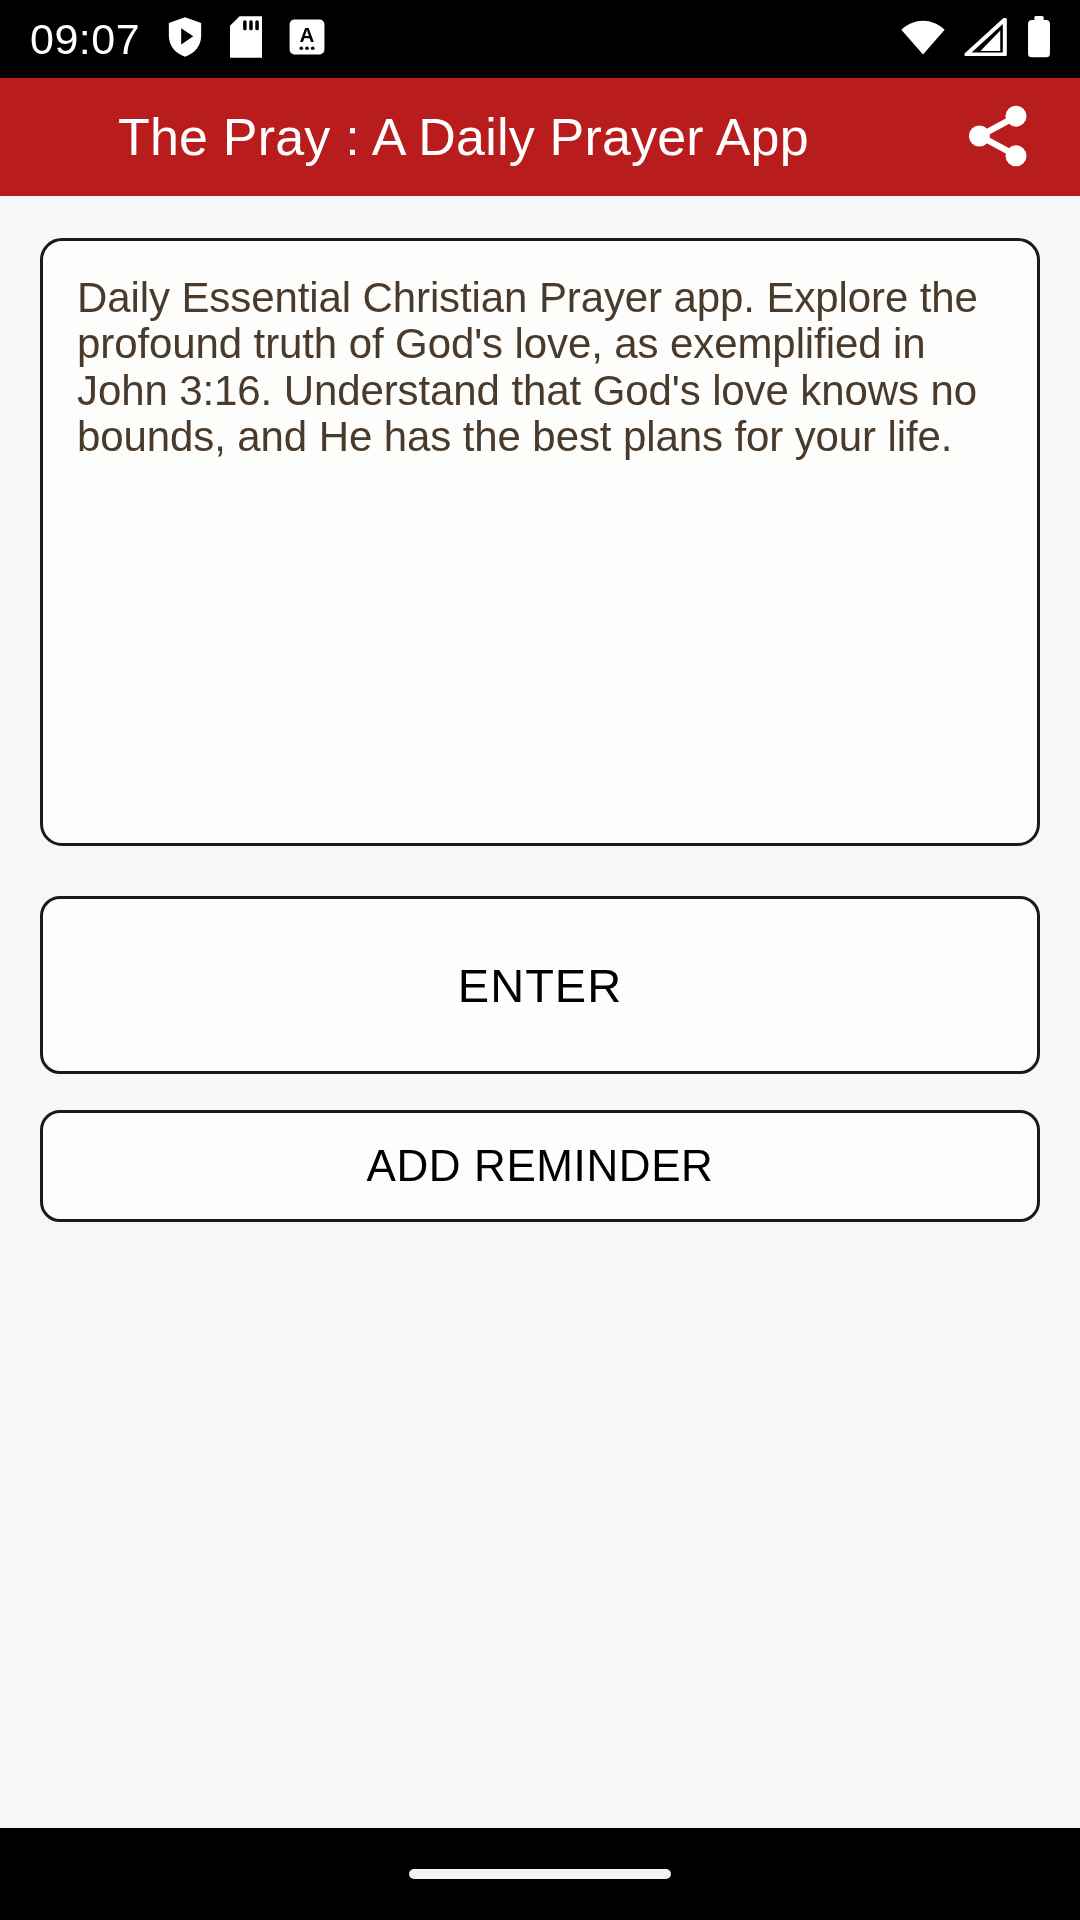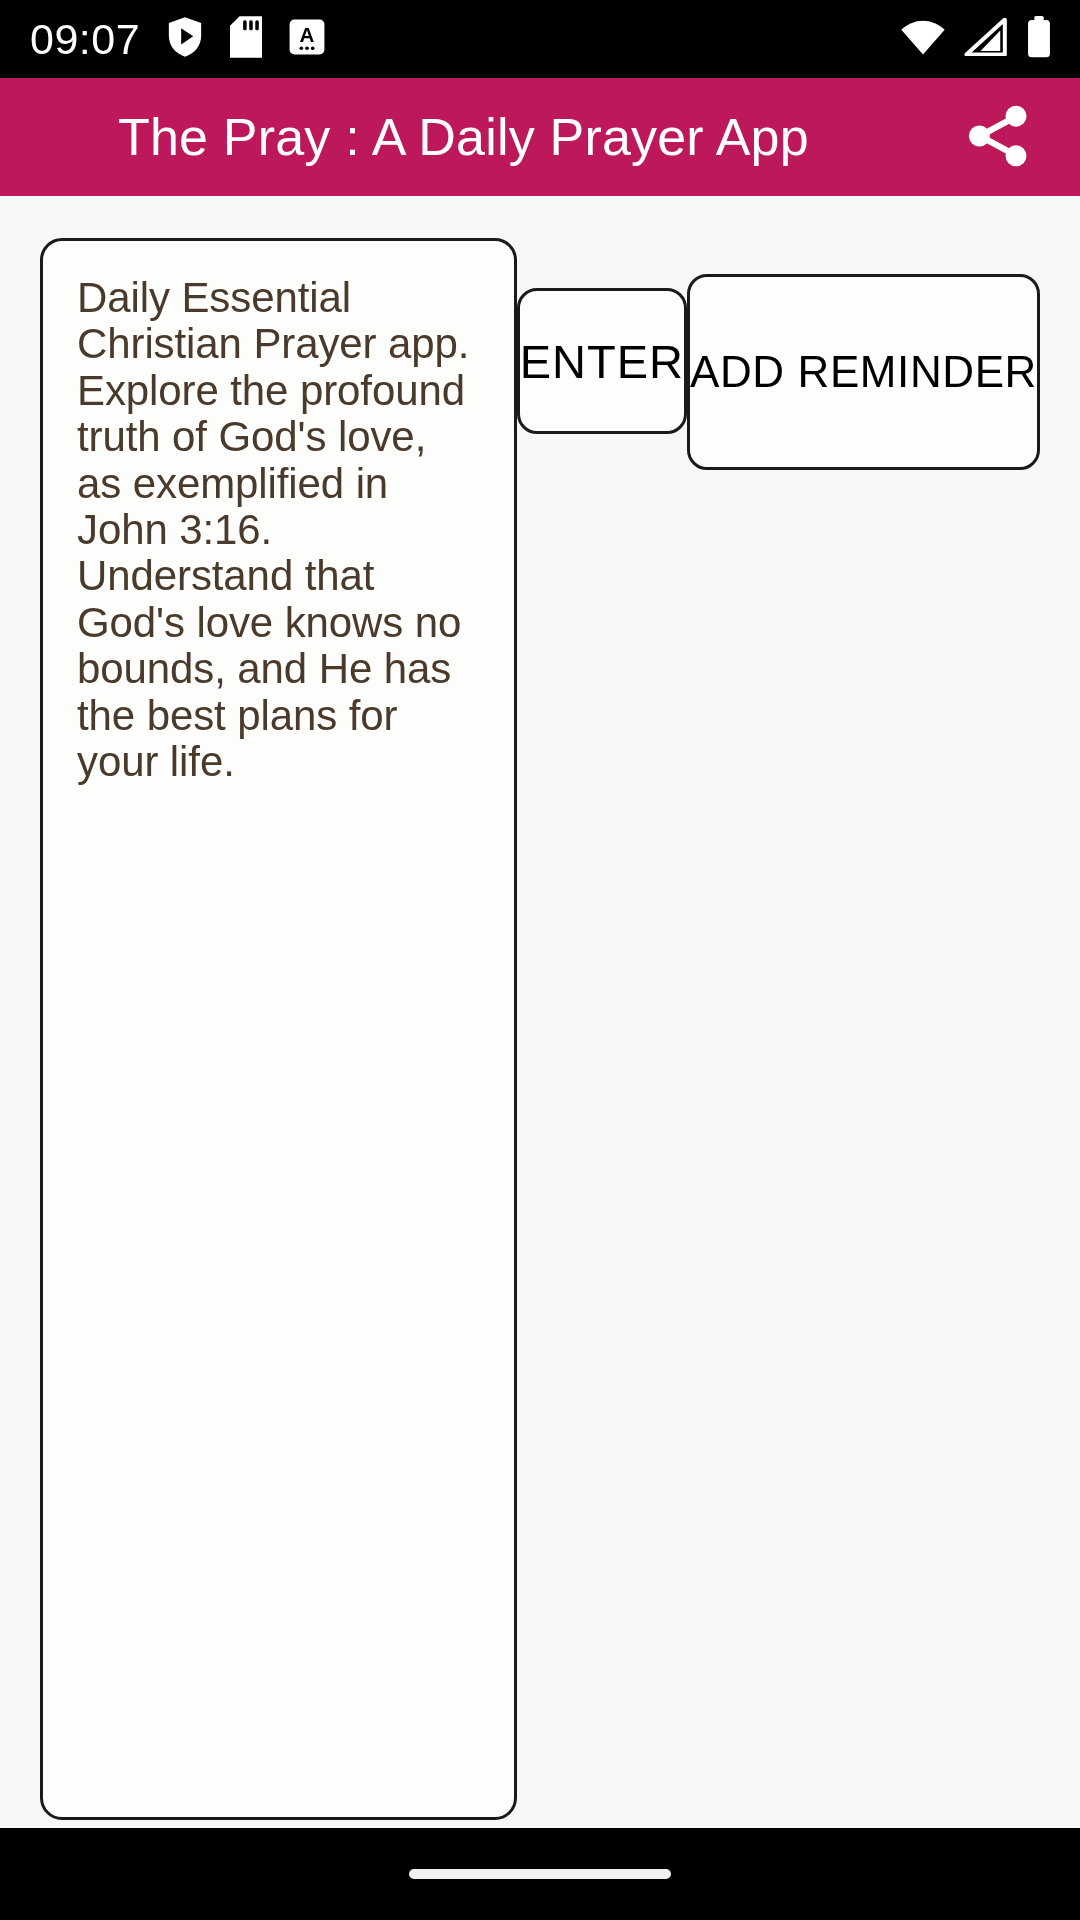--- a/index.html
+++ b/index.html
@@ -17,41 +17,41 @@
     display:flex; align-items:center;
     padding:0 28px 0 30px;
   }
   .sb-left { display:flex; align-items:center; gap:26px; }
   .sb-time { color:#fff; font-size:43px; letter-spacing:0.5px; line-height:1; }
   .sb-right { margin-left:auto; display:flex; align-items:center; gap:18px; }
   .sb-icon { display:block; }
 
   
   .appbar {
-    height:118px; background:#be185d; flex:none;
+    height:118px; background:#b91c1c; flex:none;
     display:flex; align-items:center;
     padding:0 34px 0 0;
   }
   .appbar-title {
     color:#fff; font-size:52px; font-weight:400;
     letter-spacing:0.2px; white-space:nowrap;
     margin-left:118px;
   }
   .appbar-actions { margin-left:auto; display:flex; align-items:center; }
   .share-btn {
     width:96px; height:96px;
     display:flex; align-items:center; justify-content:center;
     background:transparent; border:none; cursor:pointer;
   }
 
   
   .content {
     flex:1; background:#f7f7f7;
     padding:42px 40px 8px 40px;
-    display:flex; flex-direction:row;
+    display:flex; flex-direction:column;
     overflow:hidden;
     justify-content:flex-end;
   }
 
   .desc-card {
     border:3px solid #1a1a1a;
     border-radius:22px;
     background:#fdfdfb;
     padding:34px 34px 50px 34px;
     min-height:608px;
@@ -60,36 +60,36 @@
     color:#4a3a2b;
     font-size:42px;
     line-height:1.105;
     letter-spacing:-0.1px;
     white-space:pre-wrap;
   }
   .desc-par + .desc-par { margin-top:46px; }
 
   .enter-btn {
     margin-top:50px;
-    height:146px;
+    height:178px;
     width:100%;
     border:3px solid #1a1a1a;
     border-radius:20px;
     background:#fdfdfd;
     color:#000;
     font-size:47px;
     font-family:"Liberation Sans", sans-serif;
     letter-spacing:1px;
     cursor:pointer;
     display:flex; align-items:center; justify-content:center;
   }
 
   .btn-row { margin-top:36px; display:flex; gap:68px; }
   .row-btn {
-    flex:1; height:196px;
+    flex:1; height:112px;
     border:3px solid #1a1a1a;
     border-radius:20px;
     background:#fdfdfd;
     color:#000;
     font-size:44px;
     font-family:"Liberation Sans", sans-serif;
     letter-spacing:0.6px;
     cursor:pointer;
     display:flex; align-items:center; justify-content:center;
     white-space:nowrap;

